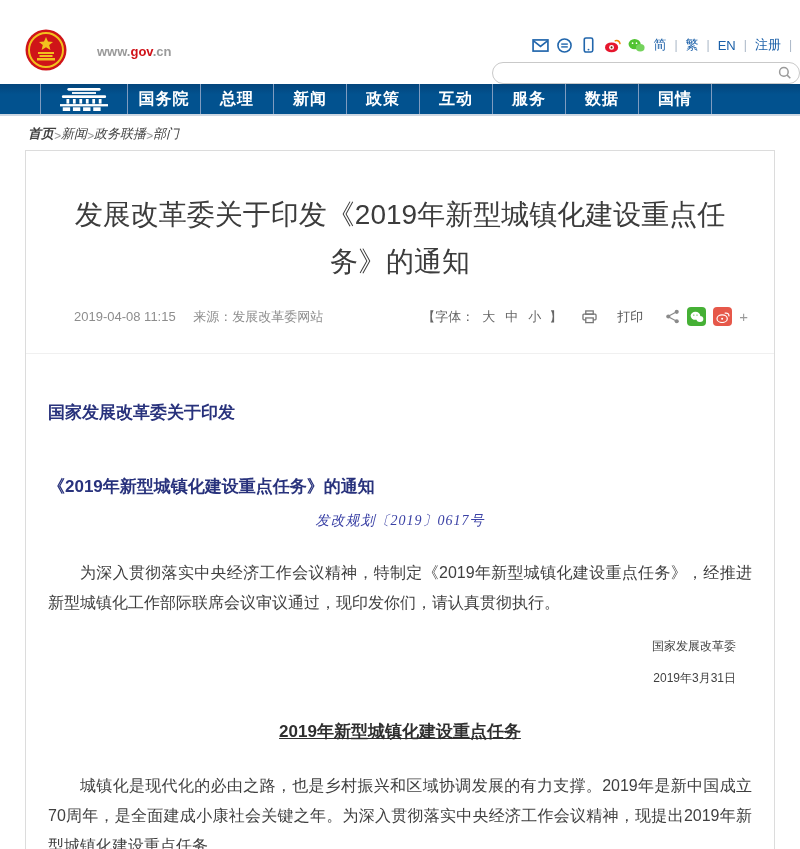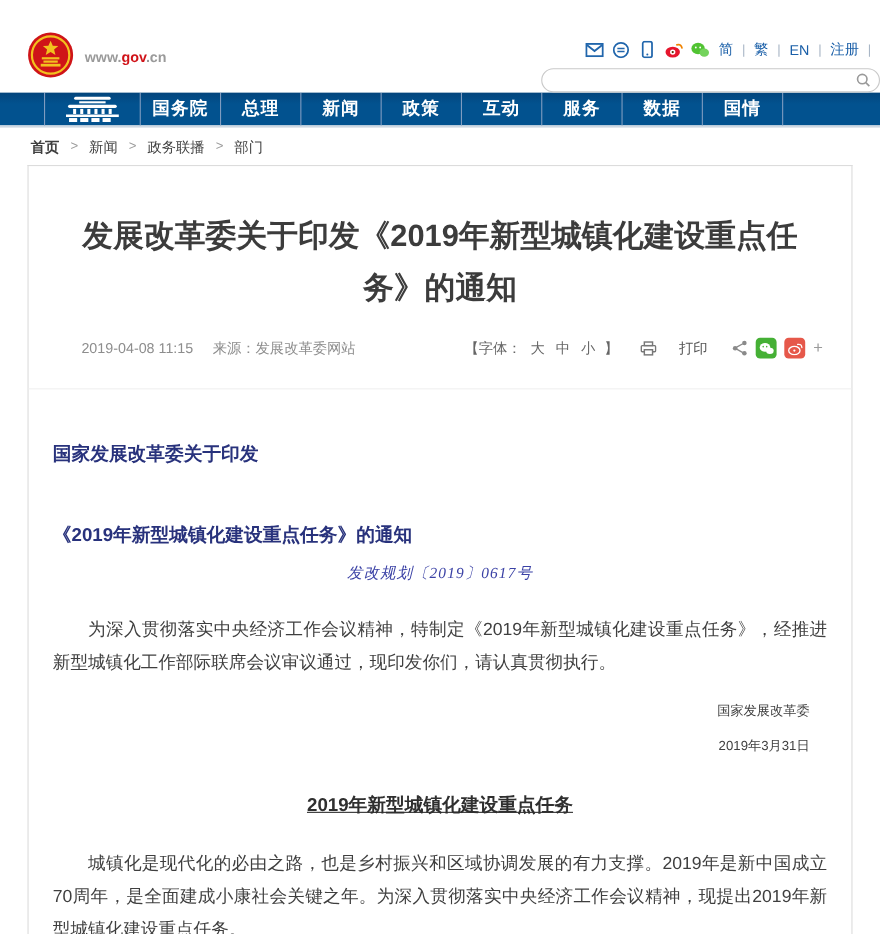--- a/index.html
+++ b/index.html
@@ -7,48 +7,48 @@
     width:800px;height:849px;overflow:hidden;background:#fff;
     font-family:"Liberation Sans","DejaVu Sans",sans-serif;
     -webkit-font-smoothing:antialiased;
   }
   
   .header{position:relative;height:84px;background:#fff;}
   .logo{position:absolute;left:25px;top:29px;display:flex;align-items:center;cursor:pointer;}
   .emblem{width:42px;height:42px;flex:0 0 42px;}
   .logo-text{margin-left:10px;}
   .site-title{font-size:24px;font-weight:bold;color:#d01218;letter-spacing:1px;line-height:26px;}
-  .site-url{font-size:13px;color:#9a9a9a;margin-top:2px;font-weight:bold;}
+  .site-url{font-size:13px;color:#9a9a9a;margin-top:2px;font-weight:bold;margin-left:20px;}
   .site-url .red{color:#d01218;}
   .header-right{position:absolute;right:8px;top:36px;width:300px;text-align:right;}
   .quick-row{display:flex;align-items:center;justify-content:flex-end;gap:7px;height:18px;}
   .qicon{display:inline-flex;width:17px;height:17px;align-items:center;justify-content:center;cursor:pointer;}
   .lang{font-size:13px;color:#1a5fa8;text-decoration:none;cursor:pointer;margin:0 1px;}
   .lang-sep{color:#a9b6c6;font-size:12px;}
   .searchbar{margin-top:8px;width:290px;height:20px;border:1px solid #c9c9c9;border-radius:12px;
     display:flex;align-items:center;padding:0 6px 0 10px;background:#fff;}
   .searchbar input{flex:1;border:none;outline:none;font-size:12px;color:#333;background:transparent;height:16px;}
   
   .nav{height:30px;background:linear-gradient(#03457c,#02528f 35%,#02528f);
     border-bottom:2px solid #cdd7e2;display:flex;align-items:stretch;}
   .nav-pad-left{width:40px;}
   .nav-cell{display:flex;align-items:center;justify-content:center;
     border-left:1px solid #7f9cc0;cursor:pointer;}
   .nav-icon-cell{width:86px;}
   .nav-item{width:72px;color:#fff;font-size:16px;font-weight:bold;letter-spacing:1px;}
   .nav-end{border-left:1px solid #7f9cc0;flex:1;}
   
-  .breadcrumb{margin:9px 0 7px 28px;font-size:13px;color:#4a4a4a;display:flex;align-items:flex-start;gap:10px;}
+  .breadcrumb{margin:9px 0 7px 28px;font-size:13px;color:#4a4a4a;display:flex;align-items:flex-end;font-style:italic;}
   .crumb{cursor:pointer;color:#404040;}
   .crumb.first{font-weight:bold;}
   .crumb-sep{color:#999;font-size:12px;}
   
   .content-box{margin:0 25px;border:1px solid #dcdcdc;border-bottom:none;min-height:694px;background:#fff;}
   .article-title{margin:40px 48px 22px;text-align:center;font-size:28px;line-height:47px;
-    color:#3c3c3c;font-weight:700;}
+    color:#3c3c3c;font-weight:400;}
   .meta-row{display:flex;justify-content:space-between;align-items:center;
     padding:0 26px 27px 48px;border-bottom:1px solid #f0f0f0;}
   .meta-left{font-size:13px;color:#8d8d8d;}
   .meta-left .src{margin-left:14px;}
   .meta-right{display:flex;align-items:center;gap:6px;font-size:13px;color:#666;}
   .font-size-opt{cursor:pointer;margin:0 2px;}
   .print{display:inline-flex;align-items:center;gap:20px;margin-left:14px;cursor:pointer;color:#555;}
   .share-group{display:inline-flex;align-items:center;gap:7px;margin-left:16px;}
   .share-alt{cursor:pointer;display:inline-flex;}
   .share-btn{width:19px;height:19px;border-radius:4px;display:inline-flex;align-items:center;

